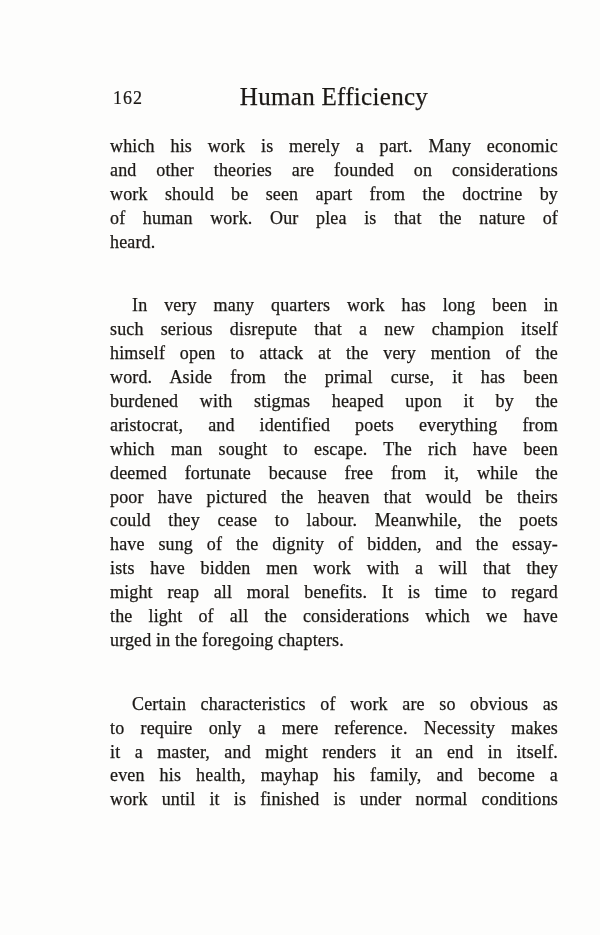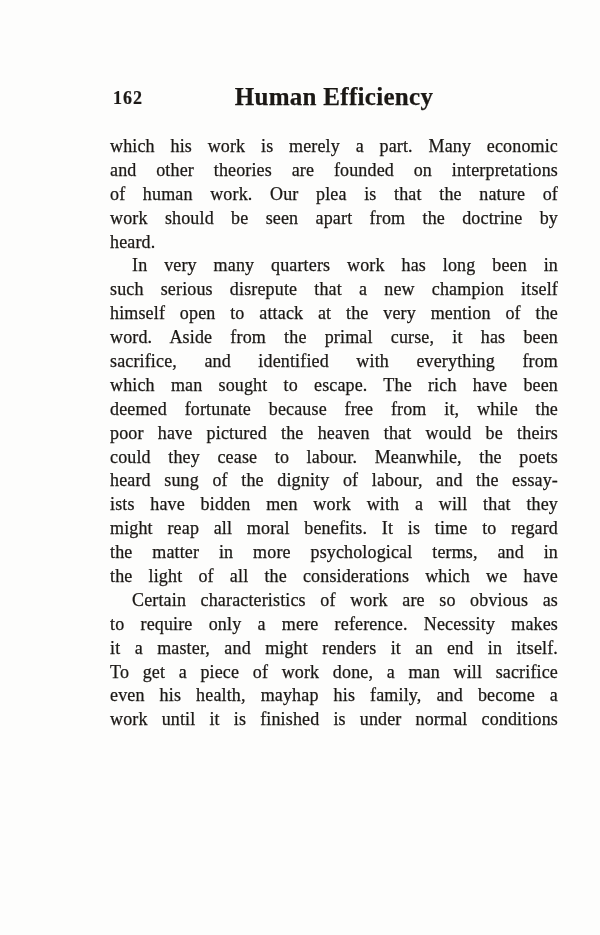--- a/index.html
+++ b/index.html
@@ -15,21 +15,20 @@
     color: #1b1815;
     font-family: "Liberation Serif", "DejaVu Serif", serif;
     overflow: hidden;
   }
   .running-head {
     position: absolute;
     top: 83px;
     left: 110px;
     width: 448px;
     height: 28px;
-    font-weight: bold;
   }
   .folio {
     position: absolute;
     left: 3px;
     bottom: 2px;
     font-size: 18px;
     letter-spacing: 1px;
     -webkit-text-stroke: 0.2px #1b1815;
   }
   .head-title {
@@ -53,65 +52,66 @@
     line-height: 23.9px;
     height: 23.9px;
     white-space: nowrap;
     text-align: justify;
     text-align-last: justify;
     letter-spacing: 0.15px;
     -webkit-text-stroke: 0.25px #1b1815;
   }
   .line.first-indent {
     text-indent: 22px;
+    margin-top: 40px;
   }
   .line.para-end {
     text-align-last: left;
   }
 </style>
 </head>
 <body>
 
 <div class="page">
 
   <header class="running-head">
     <span class="folio">162</span>
     <span class="head-title">Human Efficiency</span>
   </header>
 
   <main class="text-block">
 
     <section class="para">
       <div class="line">which his work is merely a part. Many economic</div>
-      <div class="line">and other theories are founded on interpretations</div>
+      <div class="line">and other theories are founded on considerations</div>
+      <div class="line">work should be seen apart from the doctrine by</div>
       <div class="line">of human work. Our plea is that the nature of</div>
-      <div class="line">work should be seen apart from the doctrine by</div>
       <div class="line para-end">heard.</div>
     </section>
 
     <section class="para">
       <div class="line first-indent">In very many quarters work has long been in</div>
       <div class="line">such serious disrepute that a new champion itself</div>
       <div class="line">himself open to attack at the very mention of the</div>
       <div class="line">word. Aside from the primal curse, it has been</div>
-      <div class="line">sacrifice, and identified with everything from</div>
+      <div class="line">burdened with stigmas heaped upon it by the</div>
+      <div class="line">aristocrat, and identified poets everything from</div>
       <div class="line">which man sought to escape. The rich have been</div>
       <div class="line">deemed fortunate because free from it, while the</div>
       <div class="line">poor have pictured the heaven that would be theirs</div>
       <div class="line">could they cease to labour. Meanwhile, the poets</div>
-      <div class="line">heard sung of the dignity of labour, and the essay-</div>
+      <div class="line">have sung of the dignity of bidden, and the essay-</div>
       <div class="line">ists have bidden men work with a will that they</div>
       <div class="line">might reap all moral benefits. It is time to regard</div>
-      <div class="line">the matter in more psychological terms, and in</div>
       <div class="line">the light of all the considerations which we have</div>
+      <div class="line para-end">urged in the foregoing chapters.</div>
     </section>
 
     <section class="para">
       <div class="line first-indent">Certain characteristics of work are so obvious as</div>
       <div class="line">to require only a mere reference. Necessity makes</div>
       <div class="line">it a master, and might renders it an end in itself.</div>
-      <div class="line">To get a piece of work done, a man will sacrifice</div>
       <div class="line">even his health, mayhap his family, and become a</div>
       <div class="line">work until it is finished is under normal conditions</div>
     </section>
 
   </main>
 </div>
 
 </body></html>

